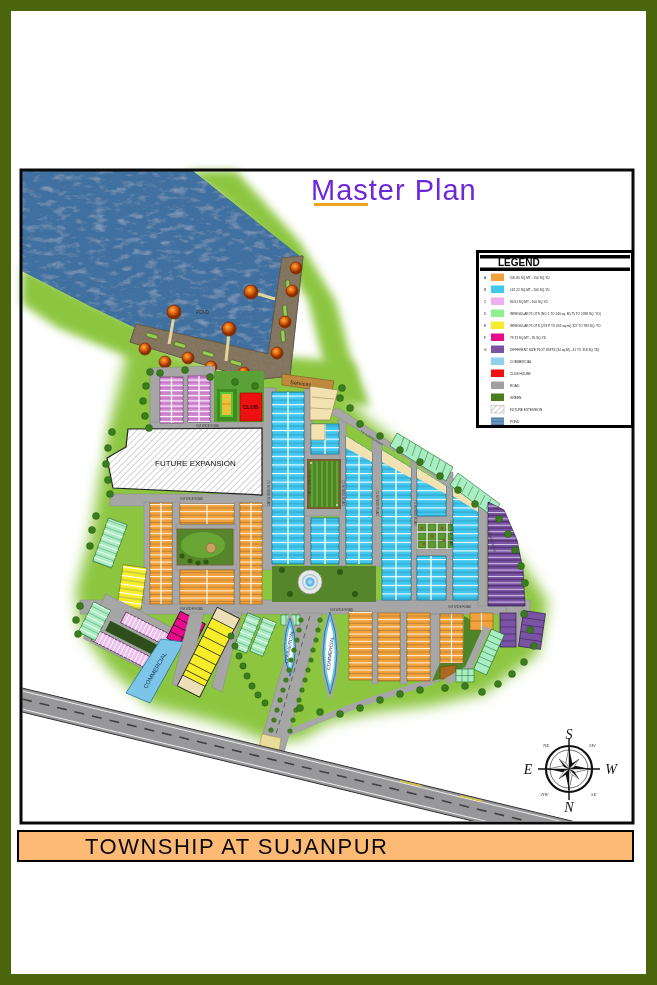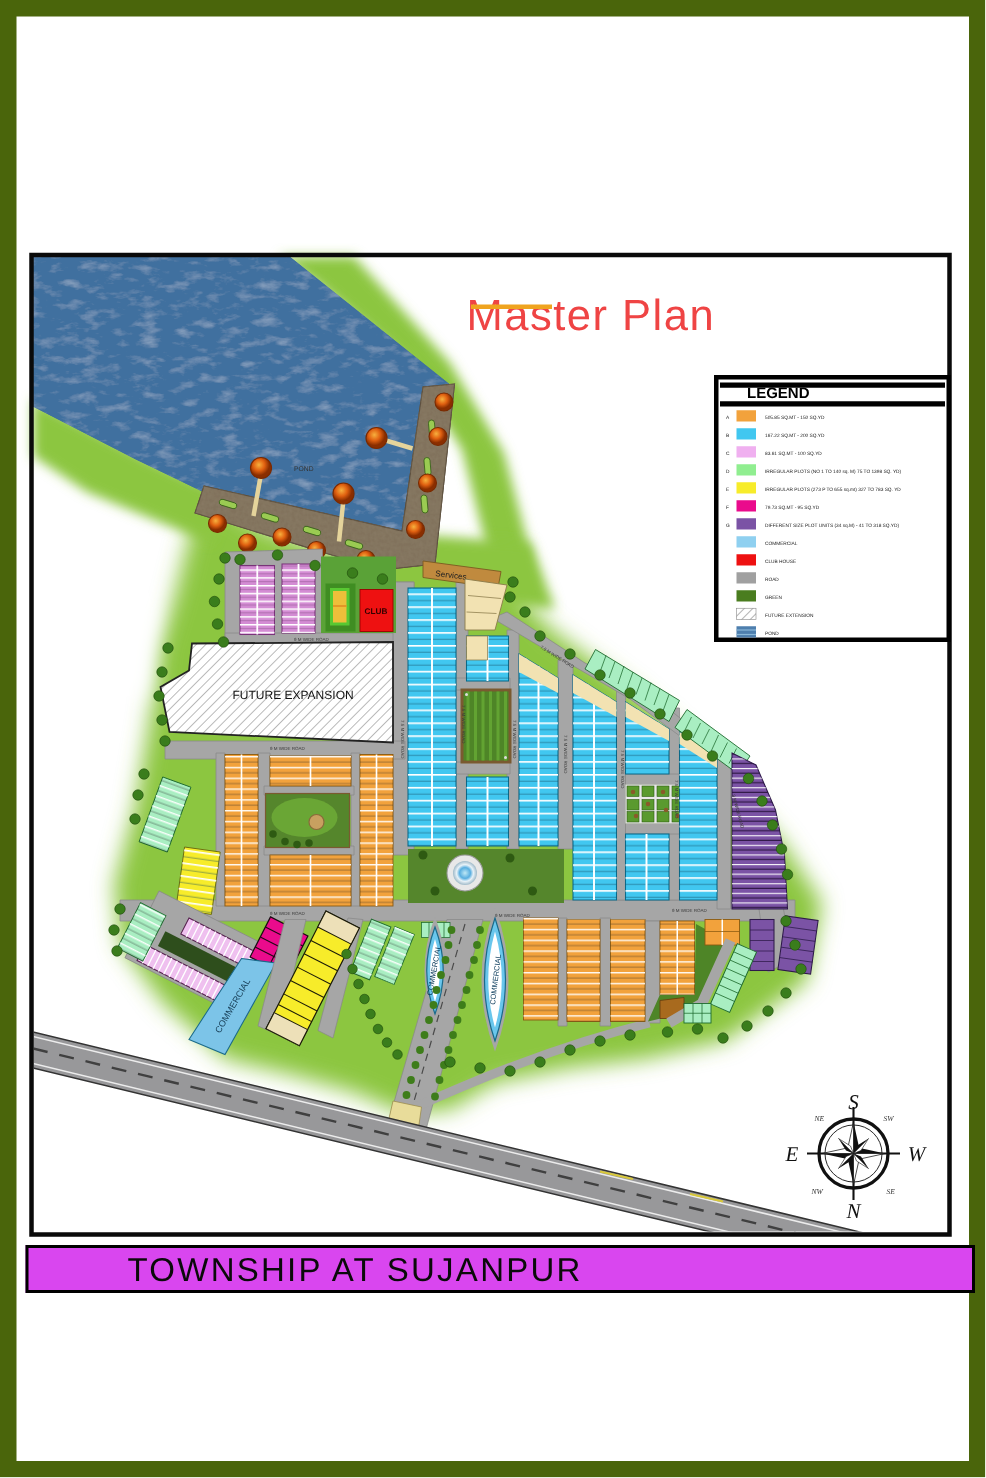--- a/index.html
+++ b/index.html
@@ -1,21 +1,21 @@
 <!DOCTYPE html>
 <html><head>
 <meta charset="utf-8">
 <style>
 html,body{margin:0;padding:0;background:#fff;}
 #page{position:relative;width:657px;height:985px;background:#fff;overflow:hidden;
  font-family:"Liberation Sans",sans-serif;}
 #border{position:absolute;left:0;top:0;width:635px;height:963px;border:11px solid #4a650b;}
-#title{position:absolute;left:311px;top:195px;font-size:29px;color:#ef4444;letter-spacing:1px;}
+#title{position:absolute;left:311px;top:174px;font-size:29px;color:#6d28d9;letter-spacing:1px;}
 #underline{position:absolute;left:314px;top:203px;width:54px;height:3px;background:#efa41f;}
-#botbar{position:absolute;left:17px;top:830px;width:613px;height:28px;border:2px solid #000;background:#d946ef;padding-left:16px;}
+#botbar{position:absolute;left:17px;top:830px;width:613px;height:28px;border:2px solid #000;background:#fdba74;}
 #botbar span{position:absolute;left:66px;top:2px;font-size:22px;color:#0a0a0a;letter-spacing:1.5px;}
 </style>
 </head>
 <body>
 <div id="page">
 
 <svg id="map" style="position:absolute;left:0;top:0" width="657" height="985" viewBox="0 0 657 985">
 <defs>
 <filter id="soft" x="-30%" y="-30%" width="160%" height="160%">
           <feGaussianBlur stdDeviation="7"></feGaussianBlur>

